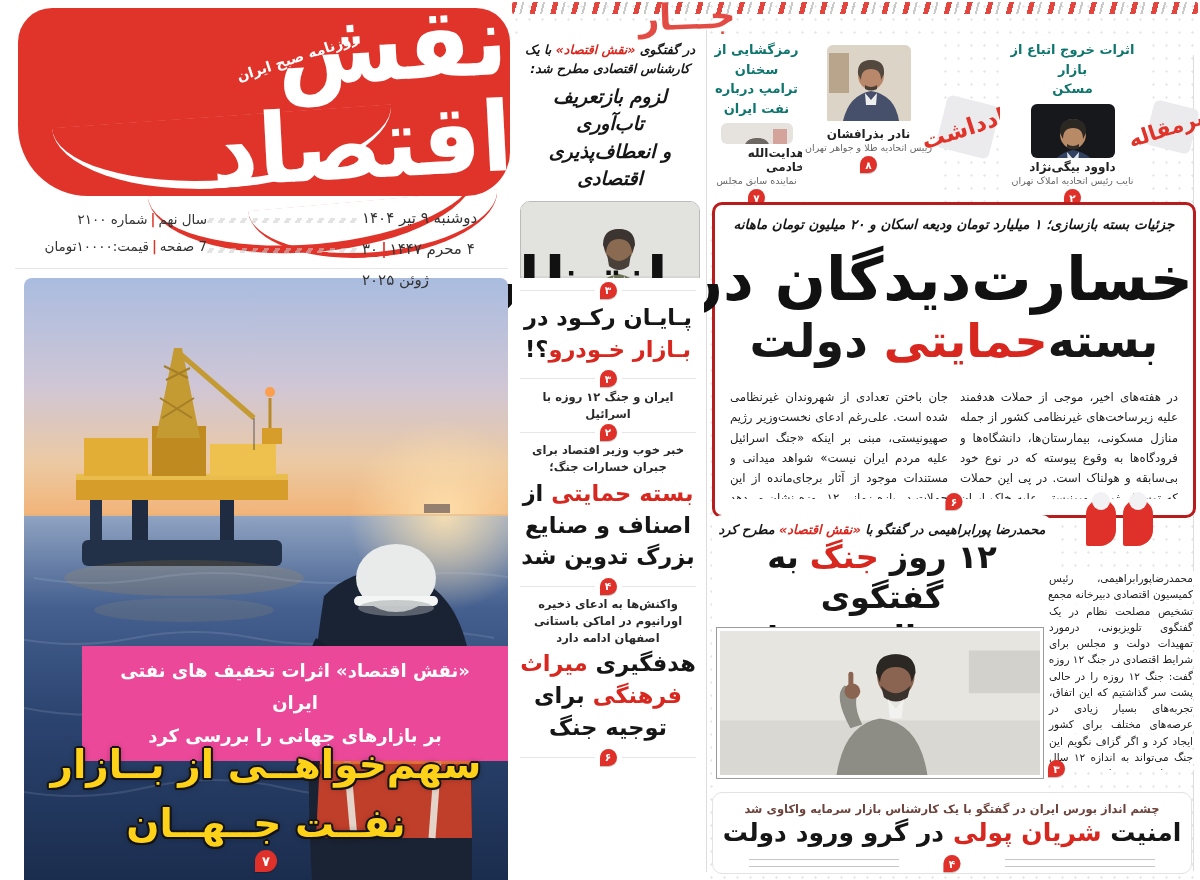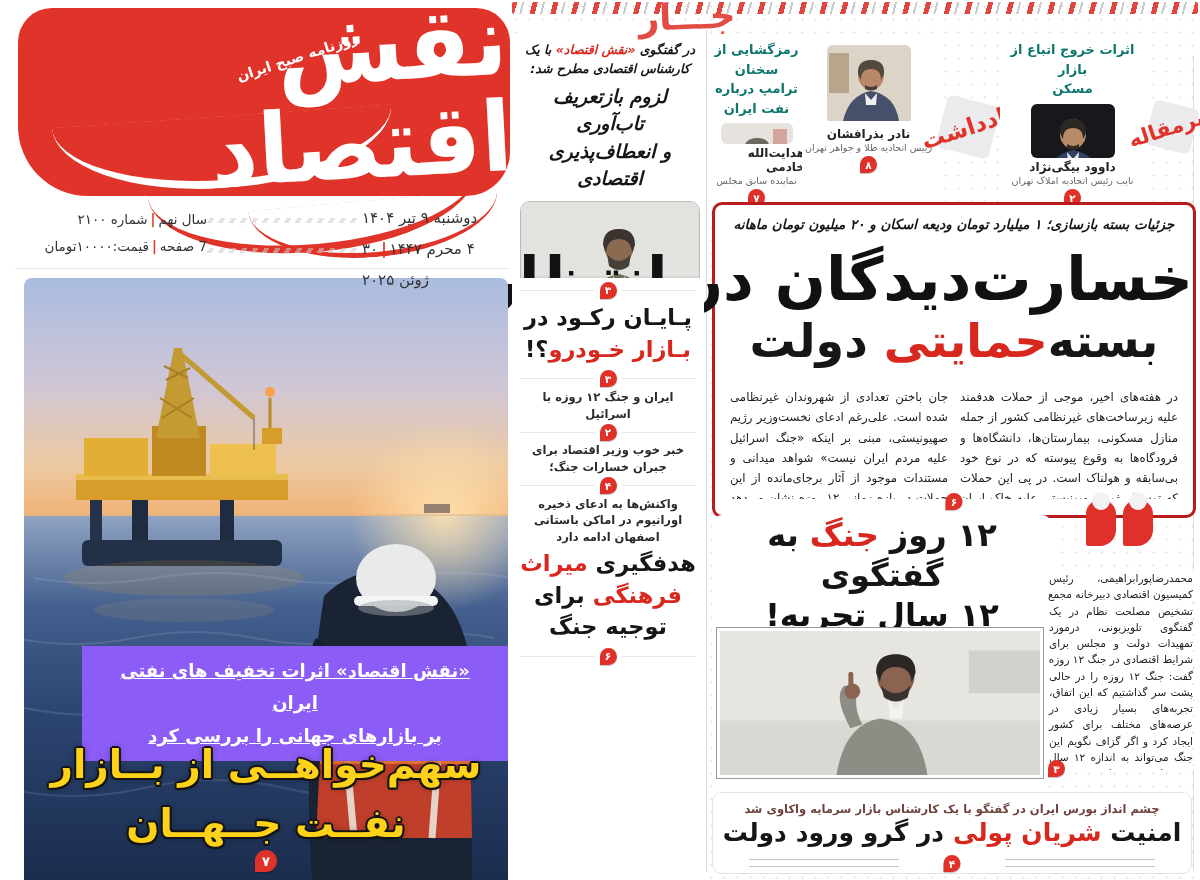--- a/index.html
+++ b/index.html
@@ -99,22 +99,22 @@
   .midcol{left:512px;top:278px;width:192px;height:602px;background:#fff;z-index:2;
           padding:2px 8px 0;box-sizing:border-box;overflow:hidden;}
   .mdiv{display:flex;align-items:center;gap:5px;height:20px;}
   .mdiv .ln{flex:1;height:1px;background:#e6e6e6;}
   .mk{font-size:11.5px;font-weight:bold;line-height:1.45;text-align:center;color:#2a2a2a;}
   .mh{font-size:22.5px;font-weight:bold;line-height:1.42;text-align:center;margin:2px 0 3px;}
 
   
   .oil{left:24px;top:278px;width:484px;height:602px;border-radius:8px 8px 0 0;overflow:hidden;z-index:2;}
   .oil svg{display:block;}
-  .cap{position:absolute;left:58px;right:0;top:368px;background:#8b5cf6;color:#fff;
-       font-size:18px;font-weight:bold;text-align:center;line-height:1.8;padding:9px 22px;text-decoration:underline;}
+  .cap{position:absolute;left:58px;right:0;top:368px;background:#ec4899;color:#fff;
+       font-size:18px;font-weight:bold;text-align:center;line-height:1.8;padding:9px 22px;}
   .ybig{position:absolute;left:0;right:0;top:458px;text-align:center;font-weight:bold;color:#ffd21a;
         font-size:39px;line-height:1.5;white-space:nowrap;
         text-shadow:2px 0 0 #141414,-2px 0 0 #141414,0 2px 0 #141414,0 -2px 0 #141414,
         1.5px 1.5px 0 #141414,-1.5px -1.5px 0 #141414,1.5px -1.5px 0 #141414,-1.5px 1.5px 0 #141414,0 0 7px rgba(0,0,0,.45);}
   .oil .pg{position:absolute;left:50%;top:572px;transform:translateX(-50%);}
 
   .vr{width:1px;background:#ddd;z-index:1;}
 </style>
 </head>
 <body>
@@ -250,20 +250,23 @@
     <div class="h1">خسارت‌دیدگان در انتظار</div>
     <div class="h2">
       <span class="blk">بسته‌</span><span class="red">حمایتی</span><span class="blk"> دولت</span>
     </div>
     <div class="bodycol" style="right:15px;">در هفته‌های اخیر، موجی از حملات هدفمند علیه زیرساخت‌های غیرنظامی کشور از جمله منازل مسکونی، بیمارستان‌ها، دانشگاه‌ها و فرودگاه‌ها به وقوع پیوسته که در نوع خود بی‌سابقه و هولناک است. در پی این حملات که توسط رژیم صهیونیستی علیه خاک ایران ده‌ها نقطه در استان‌های مختلف کشور مورد اصابت قرار گرفت. این تهاجمات نظامی منجر به تخریب یا آسیب به واحدهای مسکونی و همچنین</div>
     <div class="bodycol" style="left:15px;">جان باختن تعدادی از شهروندان غیرنظامی شده است. علی‌رغم ادعای نخست‌وزیر رژیم صهیونیستی، مبنی بر اینکه «جنگ اسرائیل علیه مردم ایران نیست» شواهد میدانی و مستندات موجود از آثار برجای‌مانده از این حملات در بازه زمانی ۱۲ روزه نشان می‌دهد که برخلاف این ادعای دروغین، شهروندان عادی ایران و زیرساخت‌های شهر و منازل مسکونی، مستقیما هدف قرار گرفته‌اند.</div>
     <span class="pg">۶</span>
   </div>
 
   <div class="abs card warcard c">
+    <div class="kick b">
+      <span class="blk">محمدرضا پورابراهیمی در گفتگو با </span><span class="red">«نقش اقتصاد»</span><span class="blk"> مطرح کرد</span>
+    </div>
     <div class="wh">
       <span class="blk">۱۲ روز </span><span class="red">جنگ</span><span class="blk"> به گفتگوی</span>
     </div>
     <div class="wh blk">۱۲ سال تجربه!</div>
     <div class="warframe">
       <svg viewBox="0 0 324 148" width="320" height="144" preserveAspectRatio="none">
         <rect width="324" height="148" fill="#d9d8d3"></rect>
           <rect width="324" height="92" fill="#e6e5e0"></rect>
         <rect x="252" y="20" width="72" height="44" fill="#d2d1cc"></rect>
         <ellipse cx="178" cy="46" rx="19" ry="22" fill="#8a6450"></ellipse>
@@ -311,20 +314,23 @@
       </div>
 
     <div class="mk">ایران و جنگ ۱۲ روزه با اسرائیل</div>
     <div class="mdiv">
         <span class="ln"></span>
         <span class="pg">۲</span>
         <span class="ln"></span>
       </div>
 
     <div class="mk">خبر خوب وزیر اقتصاد برای جبران خسارات جنگ؛</div>
+    <div class="mh">
+      <span class="red">بسته حمایتی</span><span class="blk"> از اصناف و صنایع بزرگ تدوین شد</span>
+    </div>
     <div class="mdiv">
         <span class="ln"></span>
         <span class="pg">۴</span>
         <span class="ln"></span>
       </div>
 
     <div class="mk">واکنش‌ها به ادعای ذخیره اورانیوم در اماکن باستانی اصفهان ادامه دارد</div>
     <div class="mh">
       <span class="blk">هدفگیری </span><span class="red">میراث فرهنگی</span><span class="blk"> برای توجیه جنگ</span>
     </div>

